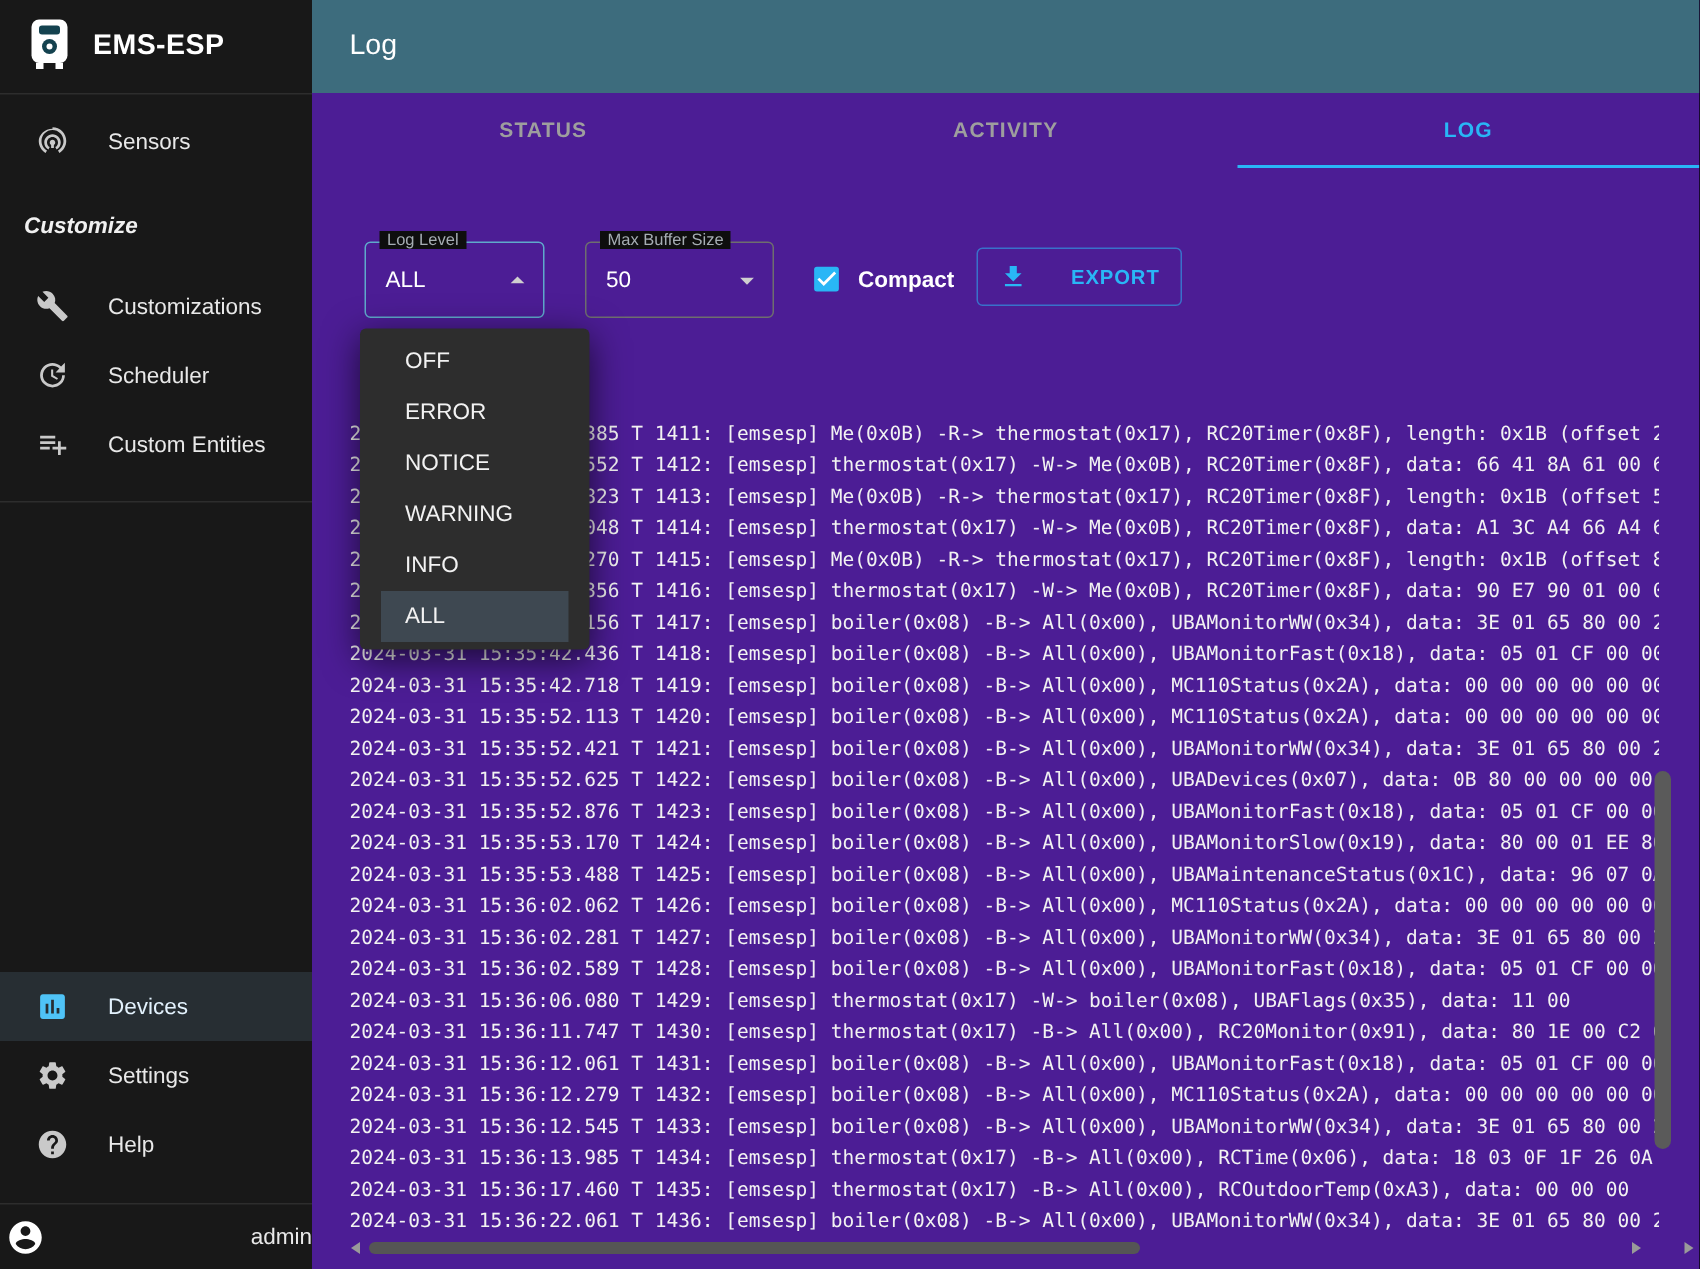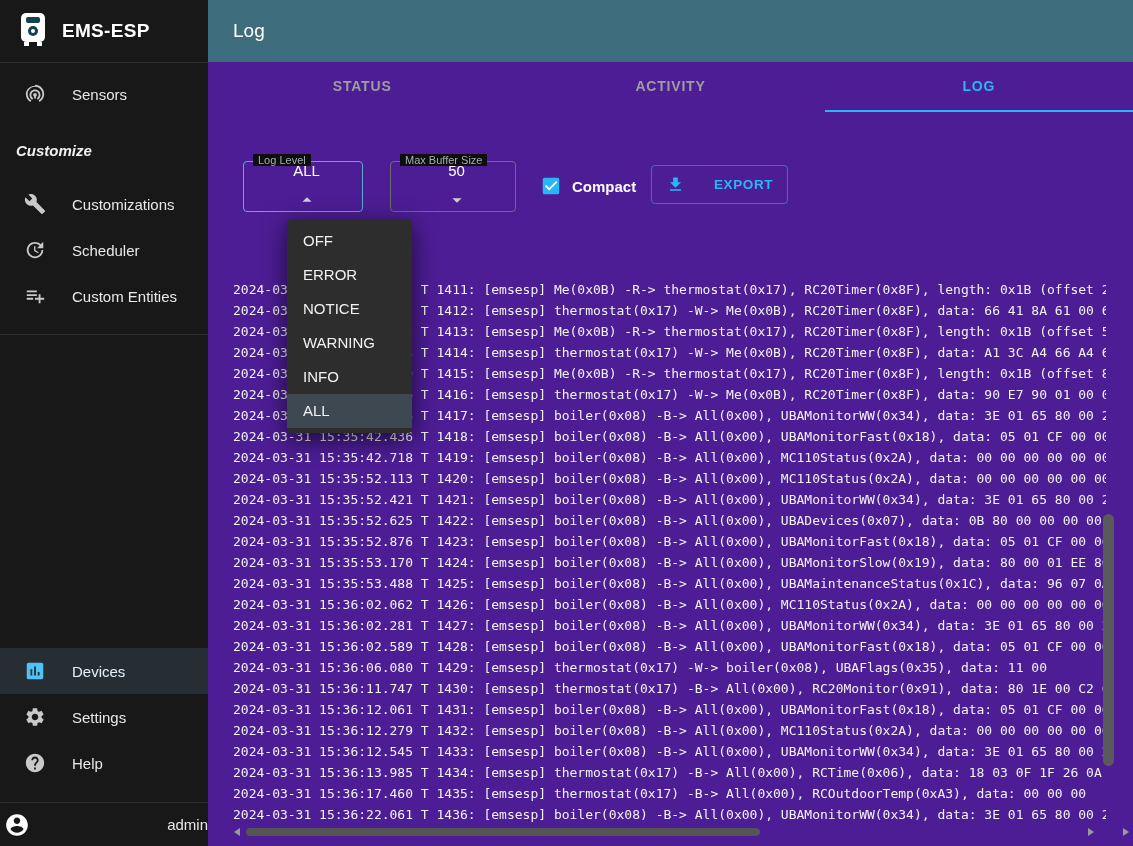--- a/index.html
+++ b/index.html
@@ -32,39 +32,39 @@
   .main{flex:1;position:relative;background:#4c1d95;}
   .appbar{height:62px;background:#3d6c7d;display:flex;align-items:center;padding-left:25px;}
   .page-title{color:#fff;font-size:19px;}
   .tabs{height:50px;display:flex;}
   .tab{flex:1;display:flex;align-items:center;justify-content:center;font-size:14px;font-weight:bold;
        letter-spacing:.8px;color:#9e9e9e;border-bottom:2px solid transparent;cursor:pointer;box-sizing:border-box;}
   .tab.selected{color:#29b6f6;border-bottom:2px solid #29b6f6;}
 
   
   .select{position:absolute;border-radius:4px;box-sizing:border-box;display:flex;align-items:center;
-          justify-content:space-between;padding:0 6px 0 13px;color:#fff;font-size:15px;cursor:pointer;flex-direction:column;}
+          justify-content:space-between;padding:0 6px 0 13px;color:#fff;font-size:15px;cursor:pointer;}
   .select .float-label{position:absolute;top:-8px;left:9px;background:#0e0e0e;padding:0 5px;font-size:11px;color:#a6adb3;}
   .select .caret{width:22px;height:22px;color:#cfcfcf;flex:none;}
   .select .caret svg{width:22px;height:22px;display:block;}
   .select-loglevel{left:35px;top:161px;width:120px;height:51px;border:1.5px solid #5fa9cc;}
   .select-buffer{left:182px;top:161px;width:126px;height:51px;border:1px solid #6e6e6e;}
   .compact{position:absolute;left:332px;top:168px;height:36px;display:flex;align-items:center;cursor:pointer;}
   .checkbox{width:22px;height:22px;margin-right:10px;}
   .checkbox svg{width:22px;height:22px;display:block;}
   .compact-label{color:#fff;font-size:15px;font-weight:bold;}
   .export-btn{position:absolute;left:443px;top:165px;height:37px;display:flex;align-items:center;
               border:1px solid rgba(41,182,246,0.55);border-radius:4px;padding:0 14px;cursor:pointer;background:transparent;gap:20px;}
   .export-btn .dl-icon{width:19px;height:19px;color:#29b6f6;margin-right:9px;}
   .export-btn .dl-icon svg{width:19px;height:19px;display:block;}
   .export-label{color:#29b6f6;font-size:13.5px;font-weight:bold;letter-spacing:.6px;}
 
   
   .menu{position:absolute;left:32px;top:219px;width:125px;background:#2d2d2d;border-radius:4px;
-        box-shadow:0 6px 24px rgba(0,0,0,.65);padding:5px 0;z-index:10;margin-left:47px;}
+        box-shadow:0 6px 24px rgba(0,0,0,.65);padding:5px 14px;z-index:10;}
   .menu-item{height:34px;line-height:34px;padding:0 16px;color:#f2f2f2;font-size:15px;cursor:pointer;}
   .menu-item.selected{background:rgba(144,202,249,0.18);}
 
   
   .log{position:absolute;left:25px;top:237px;width:873px;height:588px;overflow:hidden;
        font-family:"DejaVu Sans Mono",monospace;font-size:13px;line-height:21px;color:#f2f2f2;white-space:pre;z-index:1;}
   .log-line{height:21px;}
 
   
   .vthumb{position:absolute;left:895px;top:514px;width:11px;height:252px;background:#5a5a5a;border-radius:6px;z-index:2;}

